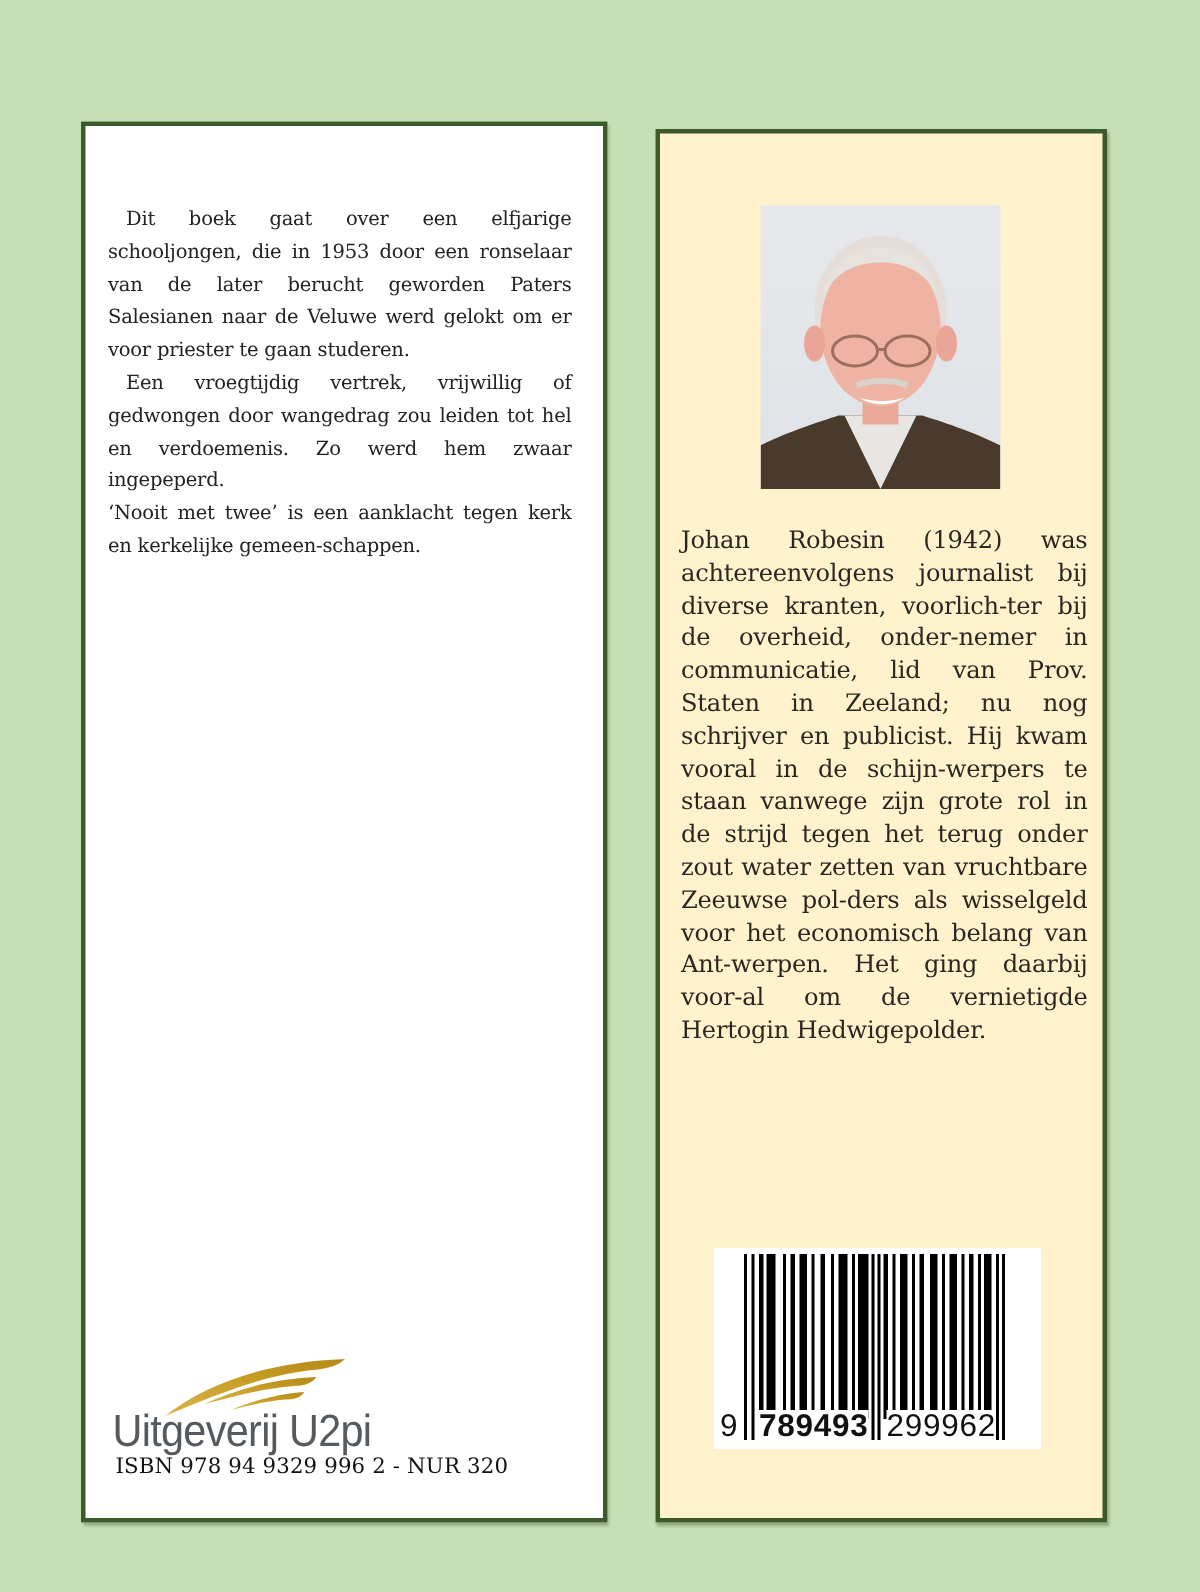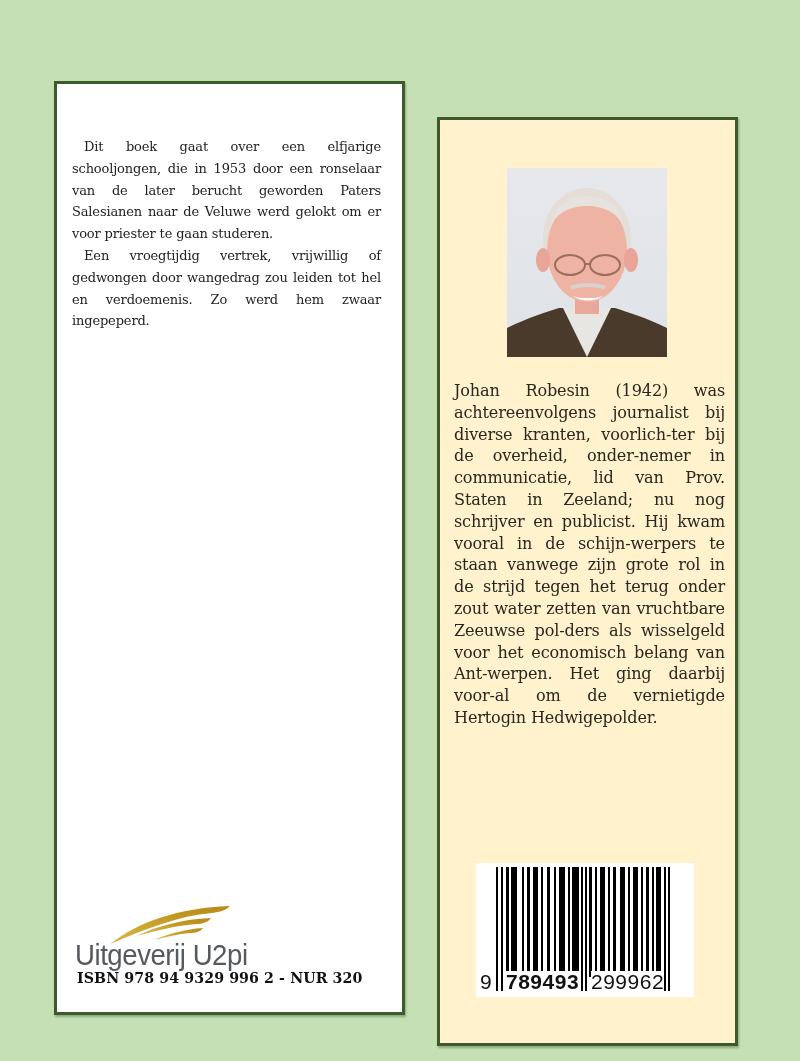--- a/index.html
+++ b/index.html
@@ -7,41 +7,41 @@
     width:800px; height:1061px; position:relative; overflow:hidden;
     background:#c5e0b4;
     font-family:"DejaVu Serif", serif;
   }
   .panel {
     position:absolute; box-sizing:border-box;
     border:3px solid #3d5a2a;
     box-shadow: 1px 2px 2px rgba(40,60,25,0.35);
   }
   #left-panel { left:54px; top:81px; width:351px; height:934px; background:#ffffff; }
-  #right-panel { left:437px; top:86px; width:301px; height:929px; background:#fff2cc;margin-top:31px; }
+  #right-panel { left:437px; top:86px; width:301px; height:929px; background:#fff2cc; }
 
   .blurb {
     position:absolute; left:15px; top:52px; width:309px;
     font-size:13px; line-height:21.8px; color:#222;
     text-align:justify; letter-spacing:-0.15px;
   }
   .blurb p { margin:0; }
   .blurb p.indent { text-indent:12px; }
 
   .logo { position:absolute; left:18px; top:820px; width:300px; height:80px; }
   .logo svg.swoosh { position:absolute; left:33px; top:0; }
   .logo-text {
     position:absolute; left:0; top:34px;
     font-family:"Liberation Sans", sans-serif;
     font-size:30px; color:#555a5e; letter-spacing:-0.5px;
     transform:scaleX(0.92); transform-origin:left top;
   }
   .isbn {
     position:absolute; left:20px; top:886px;
-    font-family:"DejaVu Serif", serif; font-weight:bold;
+    font-family:"DejaVu Serif", serif; font-weight:normal;
     font-size:14.2px; color:#111; letter-spacing:0.1px; white-space:nowrap;
   }
 
   .photo {
     position:absolute; left:67px; top:48px; width:160px; height:189px;
     background:linear-gradient(#e6e8ec, #dfe2e6); overflow:hidden;
   }
   .bio {
     position:absolute; left:14px; top:260px; width:271px;
     font-size:16.1px; line-height:21.8px; color:#2a2620;
@@ -58,20 +58,21 @@
     font-size:21px; color:#111; line-height:22px; background:#fff;
   }
 </style>
 </head>
 <body>
 
 <div class="panel" id="left-panel">
   <div class="blurb">
     <p class="indent">Dit boek gaat over een elfjarige schooljongen, die in 1953 door een ronselaar van de later berucht geworden Paters Salesianen naar de Veluwe werd gelokt om er voor priester te gaan studeren.</p>
     <p class="indent">Een vroegtijdig vertrek, vrijwillig of gedwongen door wangedrag zou leiden tot hel en verdoemenis. Zo werd hem zwaar ingepeperd.</p>
+    <p>‘Nooit met twee’ is een aanklacht tegen kerk en kerkelijke gemeen-schappen.</p>
   </div>
 
   <div class="logo">
     <svg class="swoosh" width="125" height="42" viewBox="0 0 125 42">
       <defs>
         <linearGradient id="gold" x1="0" y1="1" x2="1" y2="0">
           <stop offset="0" stop-color="#d9b84a"></stop>
           <stop offset="0.6" stop-color="#c49a22"></stop>
           <stop offset="1" stop-color="#b8891a"></stop>
         </linearGradient>

